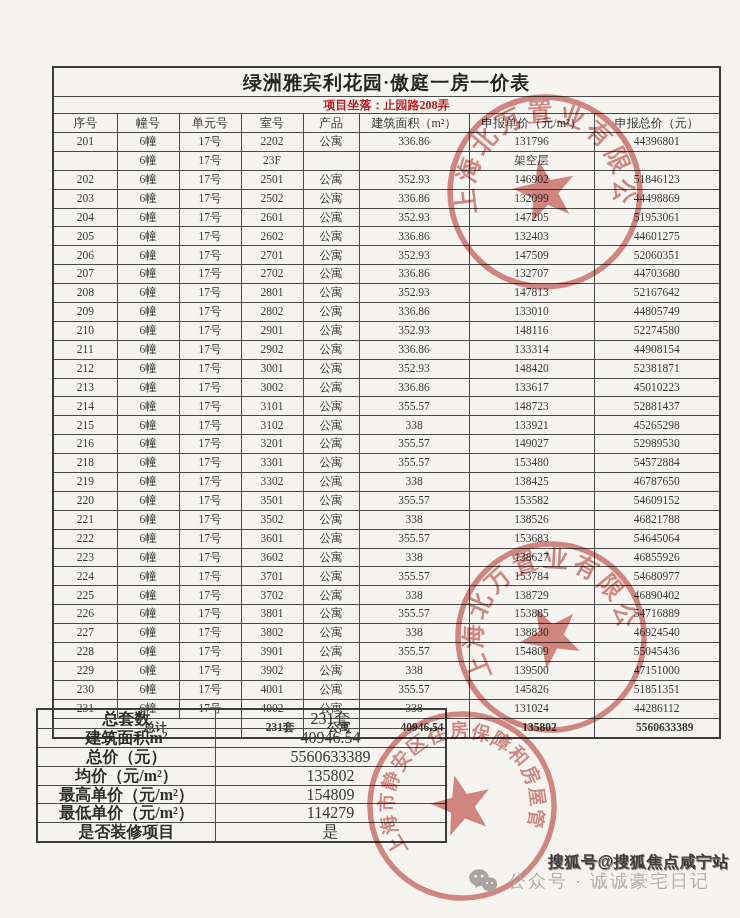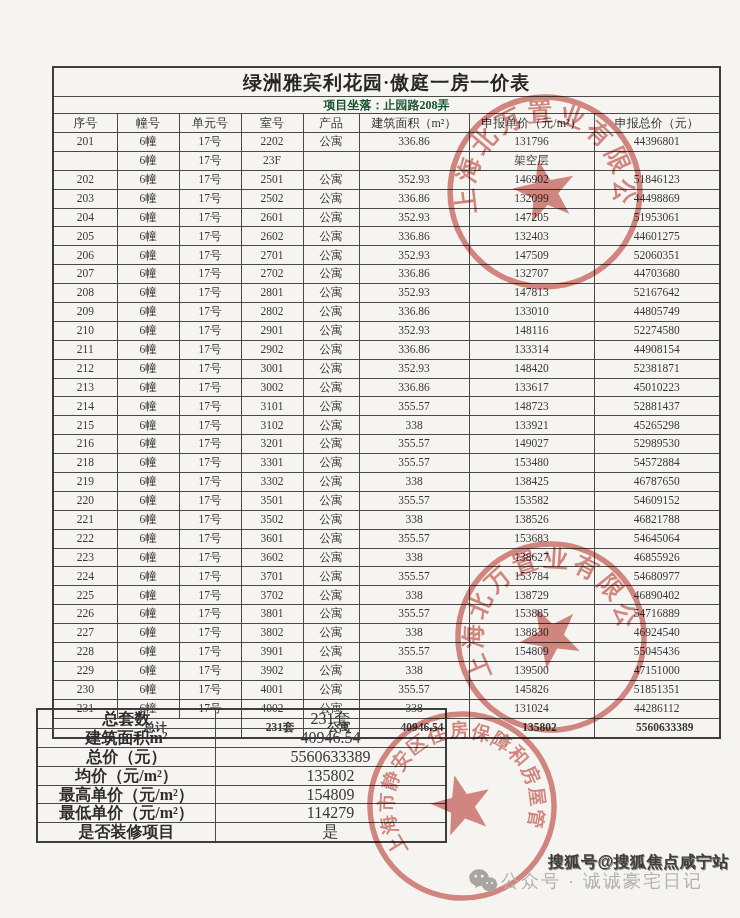--- a/index.html
+++ b/index.html
@@ -18,21 +18,21 @@
     border:2px solid #3d3d3d;
   }
   .main td{
     border:1px solid #4a4a4a;
     text-align:center;vertical-align:middle;
     font-size:11.5px;height:17.9px;padding:0;line-height:1;
     white-space:nowrap;overflow:hidden;
     color:#383838;
   }
   .main .title-row td{font-size:19px;font-weight:bold;height:28px;letter-spacing:1px;color:#262626;}
-  .main .subtitle-row td{font-size:12px;font-weight:bold;height:16px;color:#14532d;margin-left:40px;}
+  .main .subtitle-row td{font-size:12px;font-weight:bold;height:16px;color:#b91c1c;margin-left:40px;}
   .main .header-row td{font-size:12px;height:18px;color:#333;}
   .main .total-row td{font-weight:bold;padding-left:16px;}
   
   .summary{
     position:absolute;left:36px;top:708px;width:411px;
     border:2px solid #3d3d3d;
   }
   .summary td{
     border:1px solid #4a4a4a;text-align:center;vertical-align:middle;
     font-size:16px;height:17.9px;padding:0;line-height:1;color:#383838;
@@ -42,21 +42,21 @@
   .seal{
     position:absolute;
     opacity:.62;
     mix-blend-mode:multiply;
     pointer-events:none;
   }
   .seal svg{display:block;width:100%;height:100%;}
   
   .wm-wechat{
     position:absolute;left:468px;top:868px;
-    display:flex;align-items:center;gap:3px;
+    display:flex;align-items:center;gap:10px;
     color:#b4b1ad;font-size:18px;letter-spacing:2px;
     font-family:"Liberation Sans","DejaVu Sans",sans-serif;
   }
   .wm-wechat svg{width:30px;height:26px;flex:0 0 auto;}
   .wm-sohu{
     position:absolute;left:548px;top:852px;
     color:#3f3e3c;font-size:16px;font-weight:bold;letter-spacing:.5px;
     font-family:"Liberation Sans","DejaVu Sans",sans-serif;
     text-shadow:1px 1px 0 #8a8884;
   }

